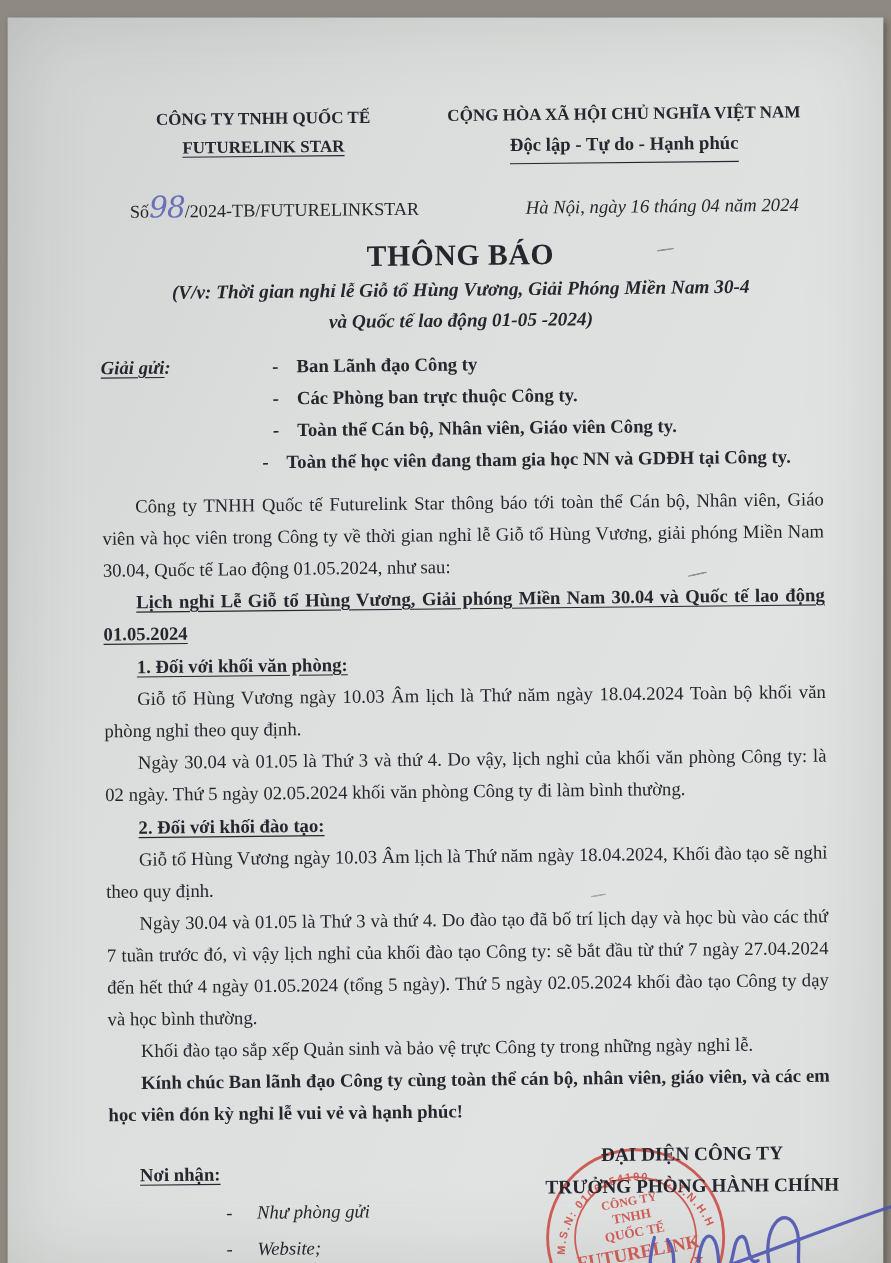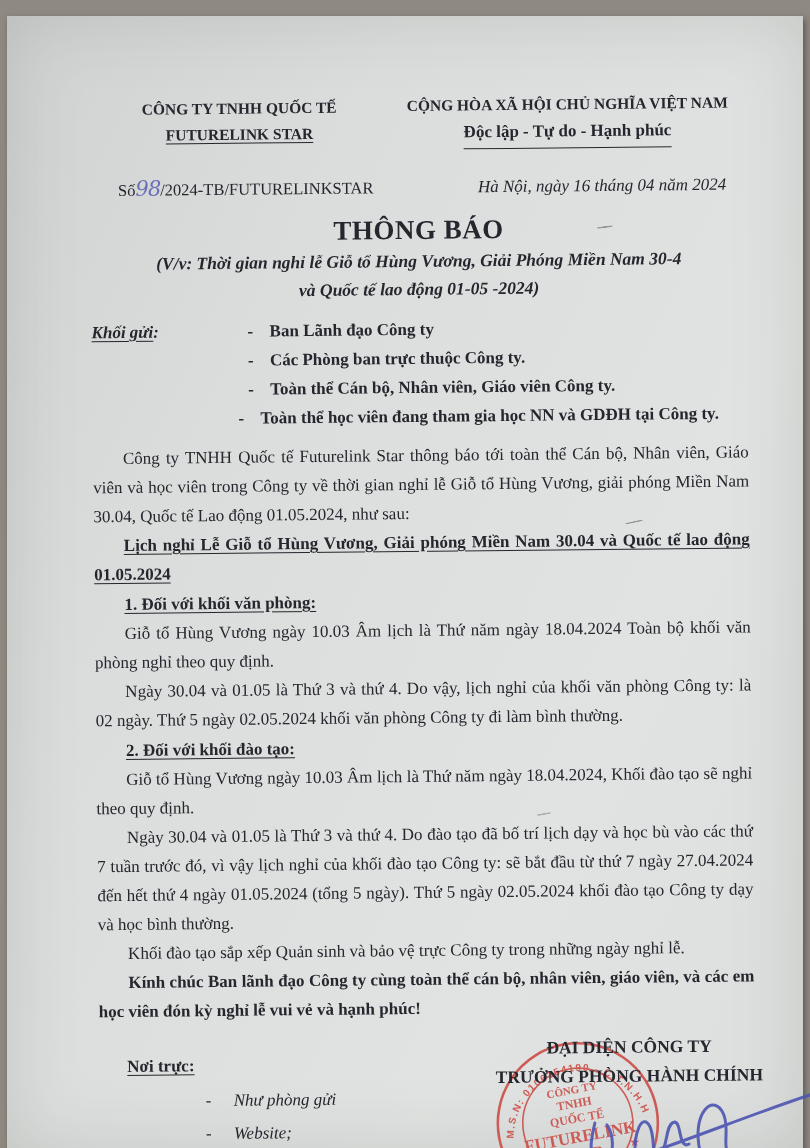--- a/index.html
+++ b/index.html
@@ -21,21 +21,21 @@
   .indent{text-indent:30px;}
 
   
   .hdr{display:flex;}
   .hdr-left{width:300px;text-align:center;font-weight:bold;font-size:15.5px;line-height:26px;}
   .hdr-right{flex:1;text-align:center;font-weight:bold;}
   .nat1{font-size:15.5px;line-height:24px;}
   .nat2{font-size:17px;display:inline-block;border-bottom:1.5px solid #26262e;padding-bottom:2px;}
   .row2{display:flex;margin-top:22px;align-items:baseline;}
   .so-line{width:340px;padding-left:28px;font-size:16.5px;}
-  .handwritten{font-family:"DejaVu Serif",serif;font-style:italic;color:#6a70b8;font-size:21px;letter-spacing:-1px;}
+  .handwritten{font-family:"DejaVu Serif",serif;font-style:italic;color:#6a70b8;font-size:27px;letter-spacing:-1px;}
   .date-line{flex:1;text-align:center;font-style:italic;font-size:17px;}
 
   
   .title{margin-top:14px;text-align:center;font-weight:bold;font-size:27px;letter-spacing:.5px;}
   .subtitle{text-align:center;font-weight:bold;font-style:italic;font-size:17.5px;line-height:28px;margin-top:2px;}
 
   
   .kg{display:flex;margin-top:12px;font-weight:bold;}
   .kg-label{width:108px;font-style:italic;white-space:nowrap;}
   .kg-items{flex:1;padding-left:48px;}
@@ -91,21 +91,21 @@
       <div class="date-line">Hà Nội, ngày 16 tháng 04 năm 2024</div>
     </div>
 
     <div class="title">THÔNG BÁO</div>
     <div class="subtitle">
       <div>(V/v: Thời gian nghỉ lễ Giỗ tổ Hùng Vương, Giải Phóng Miền Nam 30-4</div>
       <div>và Quốc tế lao động 01-05 -2024)</div>
     </div>
 
     <div class="kg">
-      <div class="kg-label"><span class="u">Khối gửi</span><span>:</span></div>
+      <div class="kg-label"><span class="u">Giải gửi</span><span>:</span></div>
       <div class="kg-items">
         <div class="kg-item">
             <span class="dash">-</span>
             <span>Ban Lãnh đạo Công ty</span>
           </div>
         <div class="kg-item">
             <span class="dash">-</span>
             <span>Các Phòng ban trực thuộc Công ty.</span>
           </div>
         <div class="kg-item">
@@ -127,21 +127,21 @@
       <p class="just indent">Ngày 30.04 và 01.05 là Thứ 3 và thứ 4. Do vậy, lịch nghỉ của khối văn phòng Công ty: là 02 ngày. Thứ 5 ngày 02.05.2024 khối văn phòng Công ty đi làm bình thường.</p>
       <p class="sec-head"><span class="u">2. Đối với khối đào tạo:</span></p>
       <p class="just indent">Giỗ tổ Hùng Vương ngày 10.03 Âm lịch là Thứ năm ngày 18.04.2024, Khối đào tạo sẽ nghỉ theo quy định.</p>
       <p class="just indent">Ngày 30.04 và 01.05 là Thứ 3 và thứ 4. Do đào tạo đã bố trí lịch dạy và học bù vào các thứ 7 tuần trước đó, vì vậy lịch nghỉ của khối đào tạo Công ty: sẽ bắt đầu từ thứ 7 ngày 27.04.2024 đến hết thứ 4 ngày 01.05.2024 (tổng 5 ngày). Thứ 5 ngày 02.05.2024 khối đào tạo Công ty dạy và học bình thường.</p>
       <p class="just indent">Khối đào tạo sắp xếp Quản sinh và bảo vệ trực Công ty trong những ngày nghỉ lễ.</p>
       <p class="just indent bold">Kính chúc Ban lãnh đạo Công ty cùng toàn thể cán bộ, nhân viên, giáo viên, và các em học viên đón kỳ nghỉ lễ vui vẻ và hạnh phúc!</p>
     </div>
 
     <div class="footer">
       <div class="noinhan">
-        <div class="bold"><span class="u">Nơi trực:</span></div>
+        <div class="bold"><span class="u">Nơi nhận:</span></div>
         <div class="nn-items">
           <div class="nn-item">
               <span class="dash">-</span>
               <span>Như phòng gửi</span>
             </div>
           <div class="nn-item">
               <span class="dash">-</span>
               <span>Website;</span>
             </div>
           <div class="nn-item">

